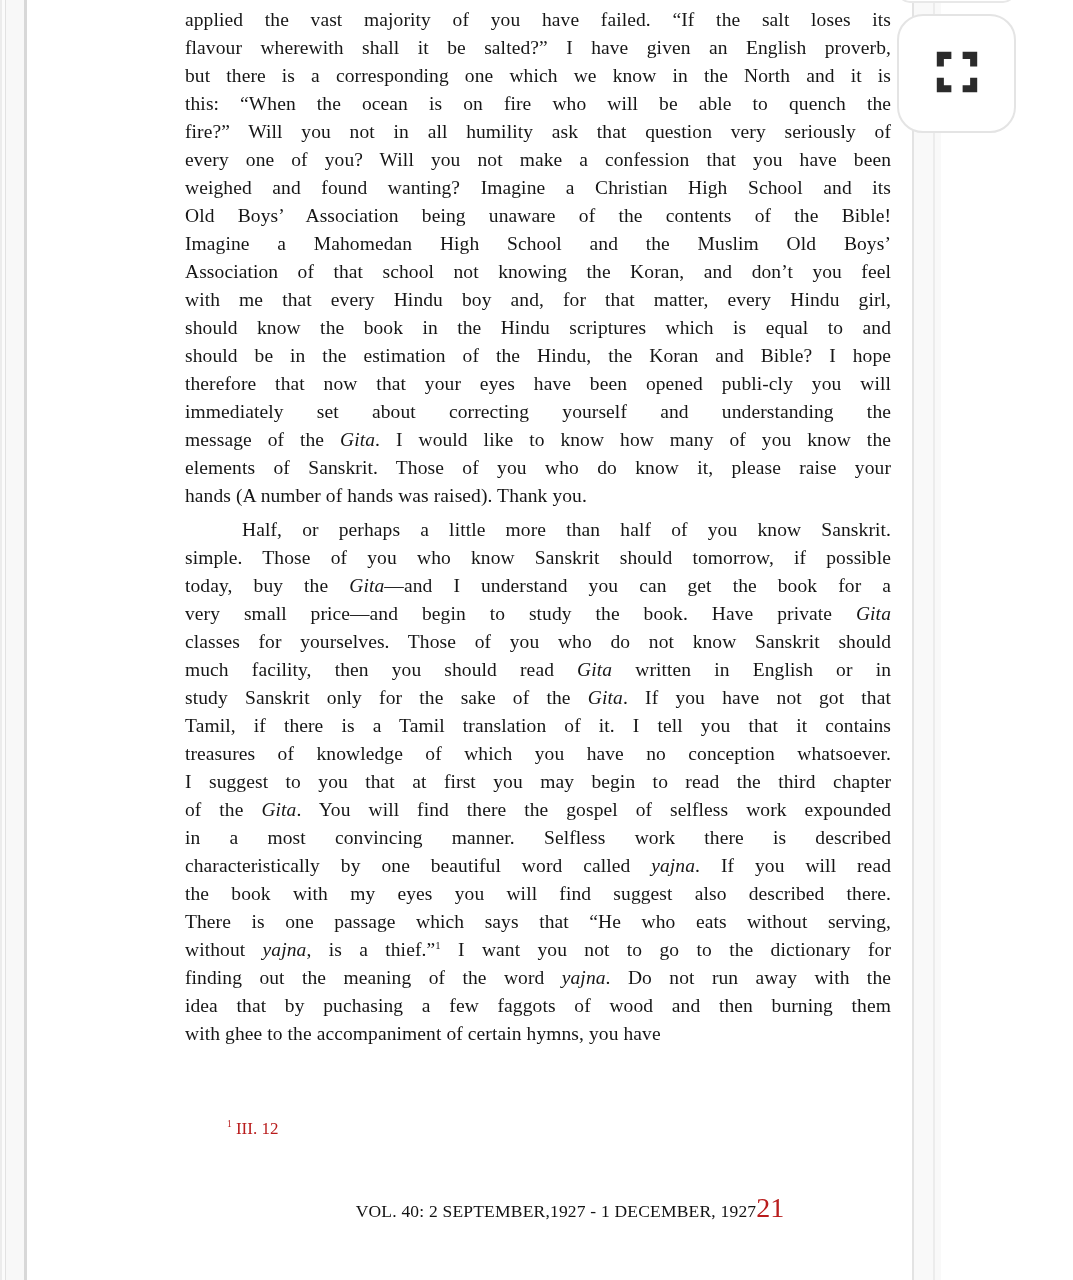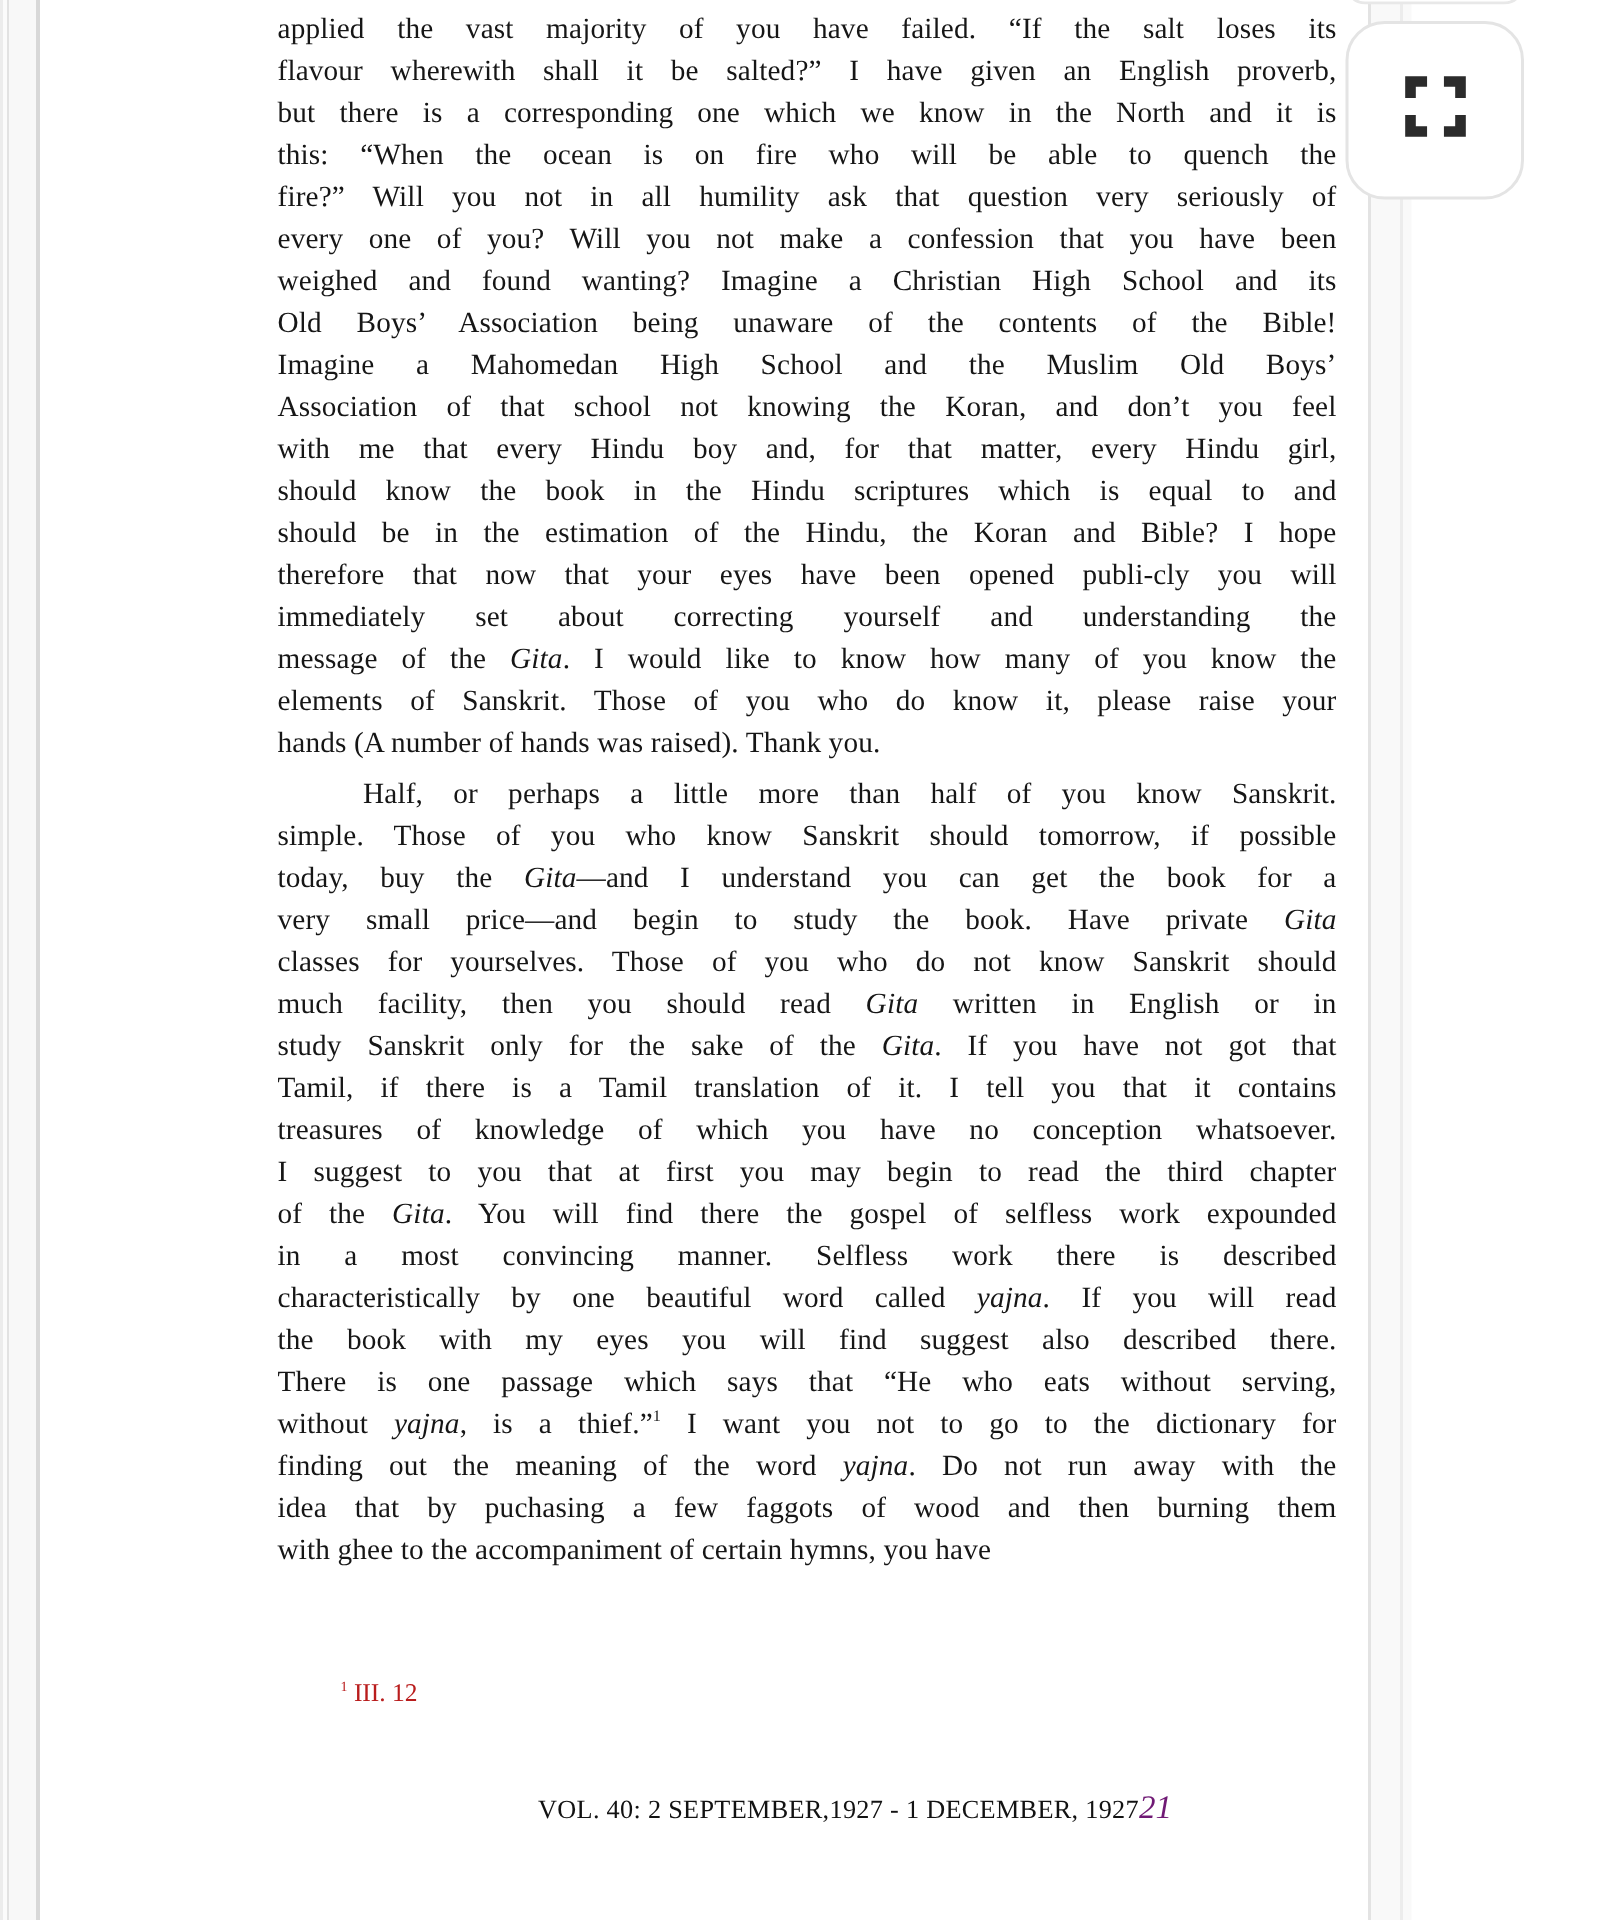--- a/index.html
+++ b/index.html
@@ -49,21 +49,21 @@
     position: absolute; left: 185px; top: 1118px; width: 706px;
     padding-left: 42px; box-sizing: border-box;
     font-size: 17px; line-height: 22px; color: #b91c1c;
   }
 
   .page-footer {
     position: absolute; left: 185px; top: 1192px; width: 706px;
     display: flex; justify-content: center; align-items: baseline; margin-left: 32px;
   }
   .footer-vol { font-size: 17.5px; color: #121212; letter-spacing: 0.2px; }
-  .footer-pagenum { font-size: 22px; color: #701a75; font-style: italic; }
+  .footer-pagenum { font-size: 28px; color: #b91c1c; }
 
   
   .fullscreen-btn {
     position: absolute; left: 897px; top: 14px; width: 119px; height: 119px;
     background: #ffffff; border: 2px solid #e4e4e4; border-radius: 26px;
     box-sizing: border-box;
     display: flex; align-items: center; justify-content: center;
     cursor: pointer;
   }
   

